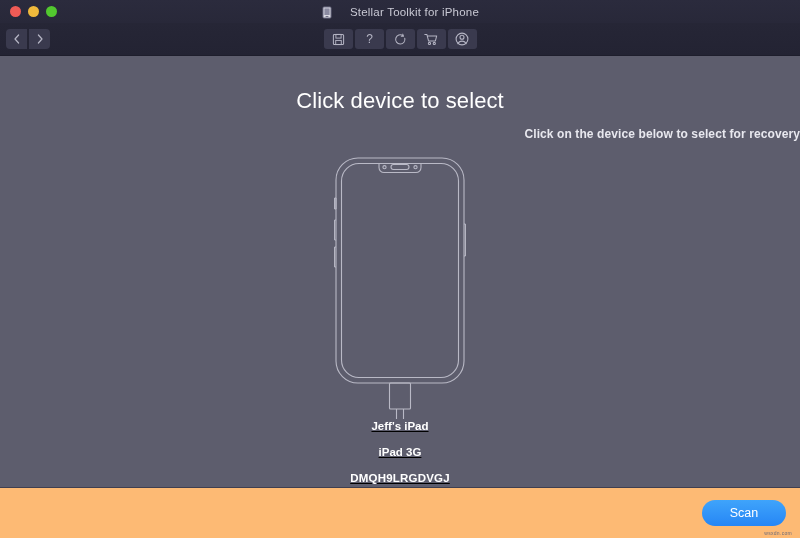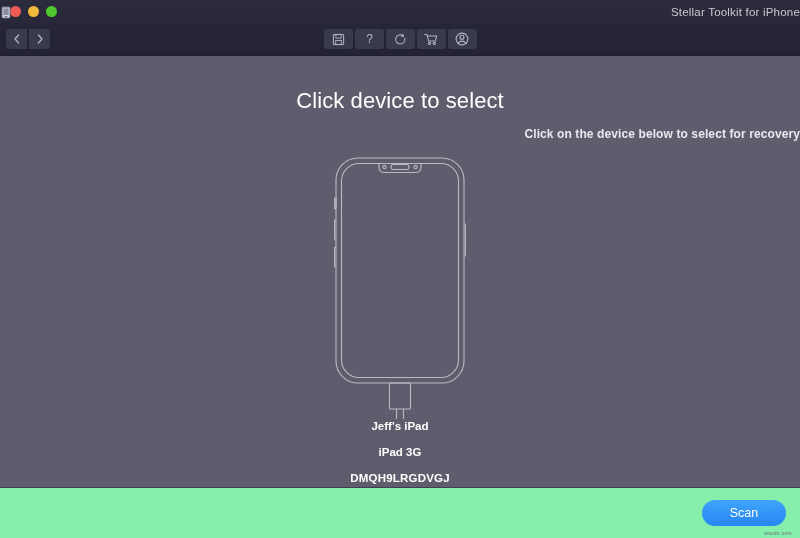--- a/index.html
+++ b/index.html
@@ -49,21 +49,21 @@
   .light.red    { background: #f05b56; }
   .light.yellow { background: #f0ba3c; }
   .light.green  { background: #52c82f; }
 
   .title-center {
     position: absolute;
     left: 0; right: 0;
     top: 0; bottom: 0;
     display: flex;
     align-items: center;
-    justify-content: space-between;
+    justify-content: center;
     gap: 16px;
     pointer-events: none;
   }
   .title-text {
     font-size: 11.5px;
     color: #c9c9d4;
     letter-spacing: .2px;
   }
   .app-icon {
     width: 13px;
@@ -152,20 +152,21 @@
   .device-wrap {
     display: flex;
     justify-content: center;
     margin-top: 13px;
   }
   .device-svg { display: block; }
 
   .device-info {
     text-align: center;
     margin-top: 1px;
+    text-decoration: underline;
   }
   .device-name {
     color: #ffffff;
     font-size: 11.5px;
     font-weight: bold;
     margin: 0;
   }
   .device-model {
     color: #ffffff;
     font-size: 11.5px;
@@ -178,21 +179,21 @@
     font-weight: bold;
     margin: 14px 0 0 0;
     letter-spacing: .2px;
   }
 
   
   .footer {
     position: relative;
     height: 50px;
     flex: none;
-    background: #86efac;
+    background: #fdba74;
     border-top: 1px solid #3f3f50;
     display: flex;
     align-items: center;
     justify-content: flex-end;
   }
   .scan-btn {
     margin-right: 14px;
     width: 84px;
     height: 26px;
     border: none;

